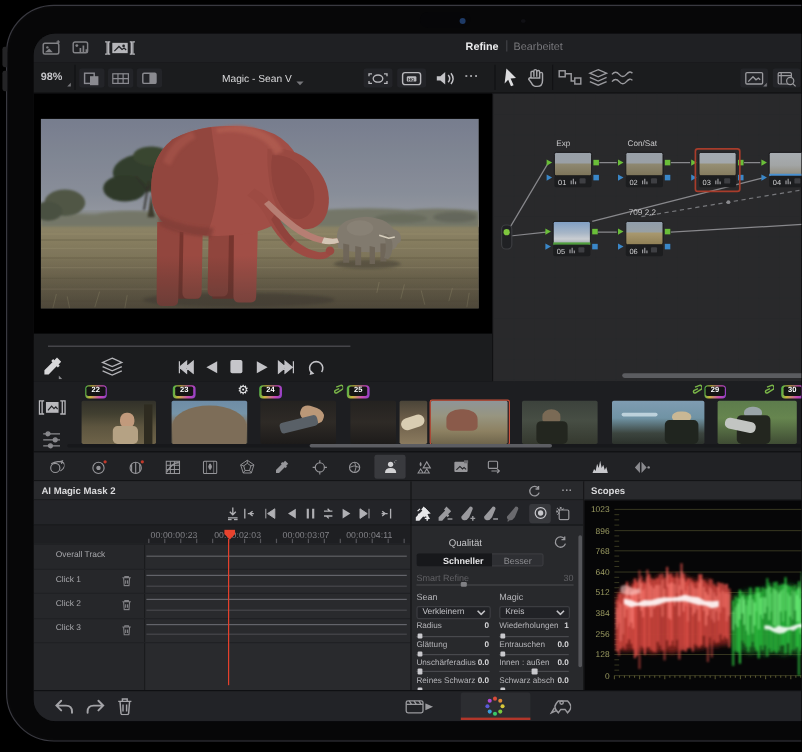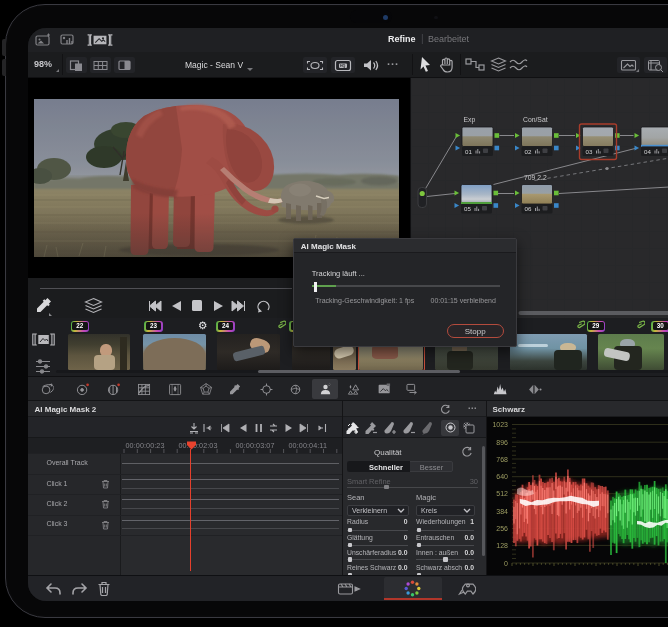--- a/index.html
+++ b/index.html
@@ -743,21 +743,21 @@
       <div class="txt" style="left:357.5px;top:163px;width:22px;text-align:right;font-size:6.8px;font-weight:bold;color:#d8d8da;">0.0</div>
       <div class="s" style="left:319px;top:173.5px;width:60.5px;height:1px;background:#48494d;"></div>
       <div class="s" style="left:319.5px;top:171.5px;width:4.5px;height:4.5px;background:#c8c8cc;border-radius:1px;"></div>
       <div class="txt" style="left:388px;top:163px;font-size:6.8px;color:#b4b4b8;">Schwarz absch</div>
       <div class="txt" style="left:424px;top:163px;width:22px;text-align:right;font-size:6.8px;font-weight:bold;color:#d8d8da;">0.0</div>
       <div class="s" style="left:388px;top:173.5px;width:58px;height:1px;background:#48494d;"></div>
       <div class="s" style="left:388.5px;top:171.5px;width:4.5px;height:4.5px;background:#c8c8cc;border-radius:1px;"></div>
       <div class="s" style="left:453.5px;top:45px;width:3px;height:110px;background:#55565a;border-radius:1.5px;"></div>
       <div class="s" style="left:457.5px;top:0px;width:1.5px;height:175px;background:#141416;"></div>
       <div class="s" style="left:459px;top:0;width:241px;height:16px;background:#28292c;border-bottom:1px solid #1a1b1d;"></div>
-      <div class="txt" style="left:464.5px;top:3.5px;font-size:8px;font-weight:bold;color:#d8d8da;">Schwarz</div>
+      <div class="txt" style="left:464.5px;top:3.5px;font-size:8px;font-weight:bold;color:#d8d8da;">Scopes</div>
       <div class="s" style="left:459px;top:16px;width:241px;height:159px;background:#060607;" id="scope"></div>
       <svg class="s" style="left:459px;top:16px;" width="241" height="159" viewBox="0 0 241 159">
           <line x1="25" y1="7.5" x2="241" y2="7.5" stroke="#3a3a21" stroke-width="0.8"></line>
           <text x="21" y="10.0" font-size="7" fill="#9c9c62" text-anchor="end" font-family="Liberation Sans">1023</text>
           <line x1="25" y1="11.9" x2="29" y2="11.9" stroke="#3a3a21" stroke-width="0.8"></line>
           <line x1="25" y1="16.2" x2="29" y2="16.2" stroke="#3a3a21" stroke-width="0.8"></line>
           <line x1="25" y1="20.6" x2="29" y2="20.6" stroke="#3a3a21" stroke-width="0.8"></line>
           <line x1="25" y1="25.200000000000003" x2="241" y2="25.200000000000003" stroke="#3a3a21" stroke-width="0.8"></line>
           <text x="21" y="27.700000000000003" font-size="7" fill="#9c9c62" text-anchor="end" font-family="Liberation Sans">896</text>
           <line x1="25" y1="29.6" x2="29" y2="29.6" stroke="#3a3a21" stroke-width="0.8"></line>
@@ -1152,26 +1152,13 @@
       <svg class="s" style="left:430px;top:3px;" width="18" height="18" viewBox="0 0 18 18">
           <g stroke="#9a9a9e" stroke-width="1.2" fill="none">
             <path d="M10.5 2 q4 0 5.5 1.5 q1.5 1.5 1.5 5.5 l-3.5 -0.5 l-2.5 2.5 l0.5 3.5 q-4 0 -5.5 -1.5 q-1.5 -1.5 -1.5 -5.5 Z" transform="rotate(45 9 9)"></path>
             <circle cx="10" cy="6.5" r="1.4"></circle>
             <path d="M4 11 l-2.5 4 l4.5 -2"></path>
           </g>
         </svg>
     </div>
   </div>
 
-  <div class="abs" style="left:292.8px;top:238px;width:224.5px;height:109px;background:#242528;border:1px solid #3a3a3e;border-radius:2px;box-shadow:0 5px 14px rgba(0,0,0,0.55);z-index:50;">
-    <div class="abs" style="left:0;top:0;width:100%;height:13.5px;background:#2b2c2f;border-bottom:1px solid #1a1a1d;"></div>
-    <div class="txt" style="left:7px;top:2.5px;font-size:8px;font-weight:bold;color:#e2e2e4;">AI Magic Mask</div>
-    <div class="txt" style="left:18px;top:29.5px;font-size:7.5px;color:#d4d4d6;">Tracking läuft ...</div>
-    <div class="abs" style="left:18px;top:46px;width:188px;height:1.6px;background:#47484b;"></div>
-    <div class="abs" style="left:18px;top:46px;width:24px;height:1.6px;background:#5fa04e;"></div>
-    <div class="abs" style="left:20.7px;top:42.5px;width:2.4px;height:10px;background:#f2f2f4;"></div>
-    <div class="txt" style="left:21.5px;top:58px;font-size:7px;color:#98989b;">Tracking-Geschwindigkeit: 1 fps</div>
-    <div class="txt" style="left:136.7px;top:58px;font-size:7px;color:#98989b;">00:01:15 verbleibend</div>
-    <div class="abs" style="left:152.8px;top:84.8px;width:57.2px;height:13.8px;border:1.2px solid #b44b3d;border-radius:7.5px;background:rgba(50,40,40,0.25);">
-      <div class="txt" style="left:0;top:2.2px;width:100%;text-align:center;font-size:8px;color:#cacacc;">Stopp</div>
-    </div>
-  </div>
 </div>
 
 </body></html>

